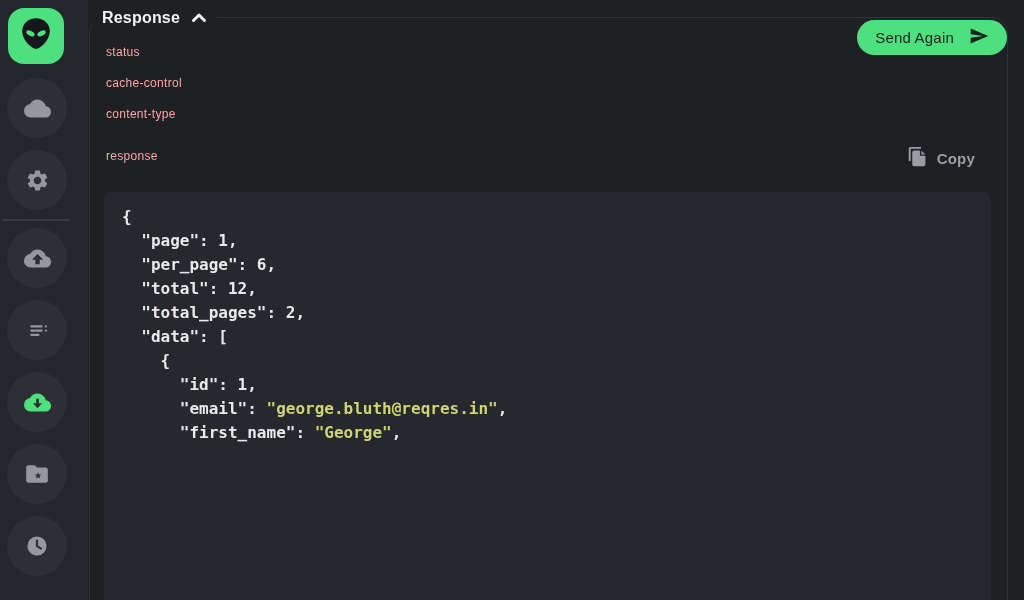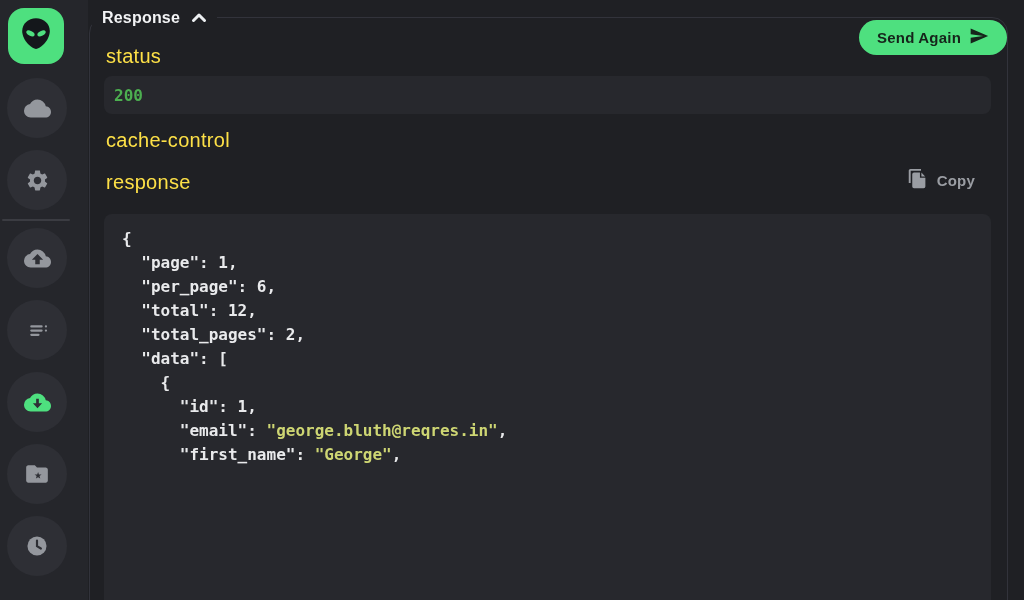--- a/index.html
+++ b/index.html
@@ -41,28 +41,28 @@
     position:absolute; top:-12px; left:2px;
     background:#1f2024; padding:0 10px;
     display:inline-flex; align-items:center; gap:11px; height:24px;
   }
   .panel-title .t {
     font-size:16px; font-weight:700; color:#f2f3f5; letter-spacing:.2px;
   }
   .send-again {
     position:absolute; top:2px; right:0px; height:35px;
     background:#4ee07f; border:none; border-radius:18px;
-    display:inline-flex; align-items:center; gap:8px; padding:0 18px;
+    display:inline-flex; align-items:center; gap:15px; padding:0 18px;
     font-family:"Liberation Sans", sans-serif;
-    font-size:15px; font-weight:700; color:#16241b; letter-spacing:.2px;
+    font-size:15px; font-weight:400; color:#16241b; letter-spacing:.2px;
     cursor:pointer;
   }
   .panel-inner { padding:27px 16px 0 14px; }
   .hdr-label {
-    font-size:20px; color:#fde047; letter-spacing:.3px;
+    font-size:12px; color:#fca5a5; letter-spacing:.3px;
     height:18px; margin:0 0 13px 2px;
   }
   .field {
     height:38px; margin-bottom:15px; border-radius:8px;
     background:#27282d; display:flex; align-items:center;
     padding:0 10px;
     font-family:"DejaVu Sans Mono", monospace;
     font-size:16px; font-weight:700; color:#e9eaec;
   }
   .value-green { color:#4caf50; }
@@ -182,26 +182,24 @@
     <span>Send Again</span>
     <span>
       <svg width="20" height="20" viewBox="0 0 24 24">
           <path fill="#16241b" d="M2.01 21 23 12 2.01 3 2 10l15 2-15 2z"></path>
         </svg>
     </span>
   </button>
 
   <div class="panel-inner">
     <div class="hdr-label">status</div>
-    <div class="field">
-      <span class="value-green">200</span>
-    </div>
 
     <div class="hdr-label">cache-control</div>
 
+    <div class="hdr-label">content-type</div>
 
     <div class="resp-row">
       <div class="hdr-label" style="margin:0 0 0 2px">response</div>
       <button class="copy-btn">
         <span>
           <svg width="21" height="21" viewBox="0 0 24 24" fill="#9a9da3">
             <path d="M16 1H4c-1.1 0-2 .9-2 2v14h2.2V3.2H16V1z"></path>
             <path d="M14.8 5H8a2 2 0 0 0-2 2v14a2 2 0 0 0 2 2h11a2 2 0 0 0 2-2V11.2h-6.2V5z"></path>
             <path d="M16.4 5.2 20.8 9.6h-4.4z"></path>
           </svg>

